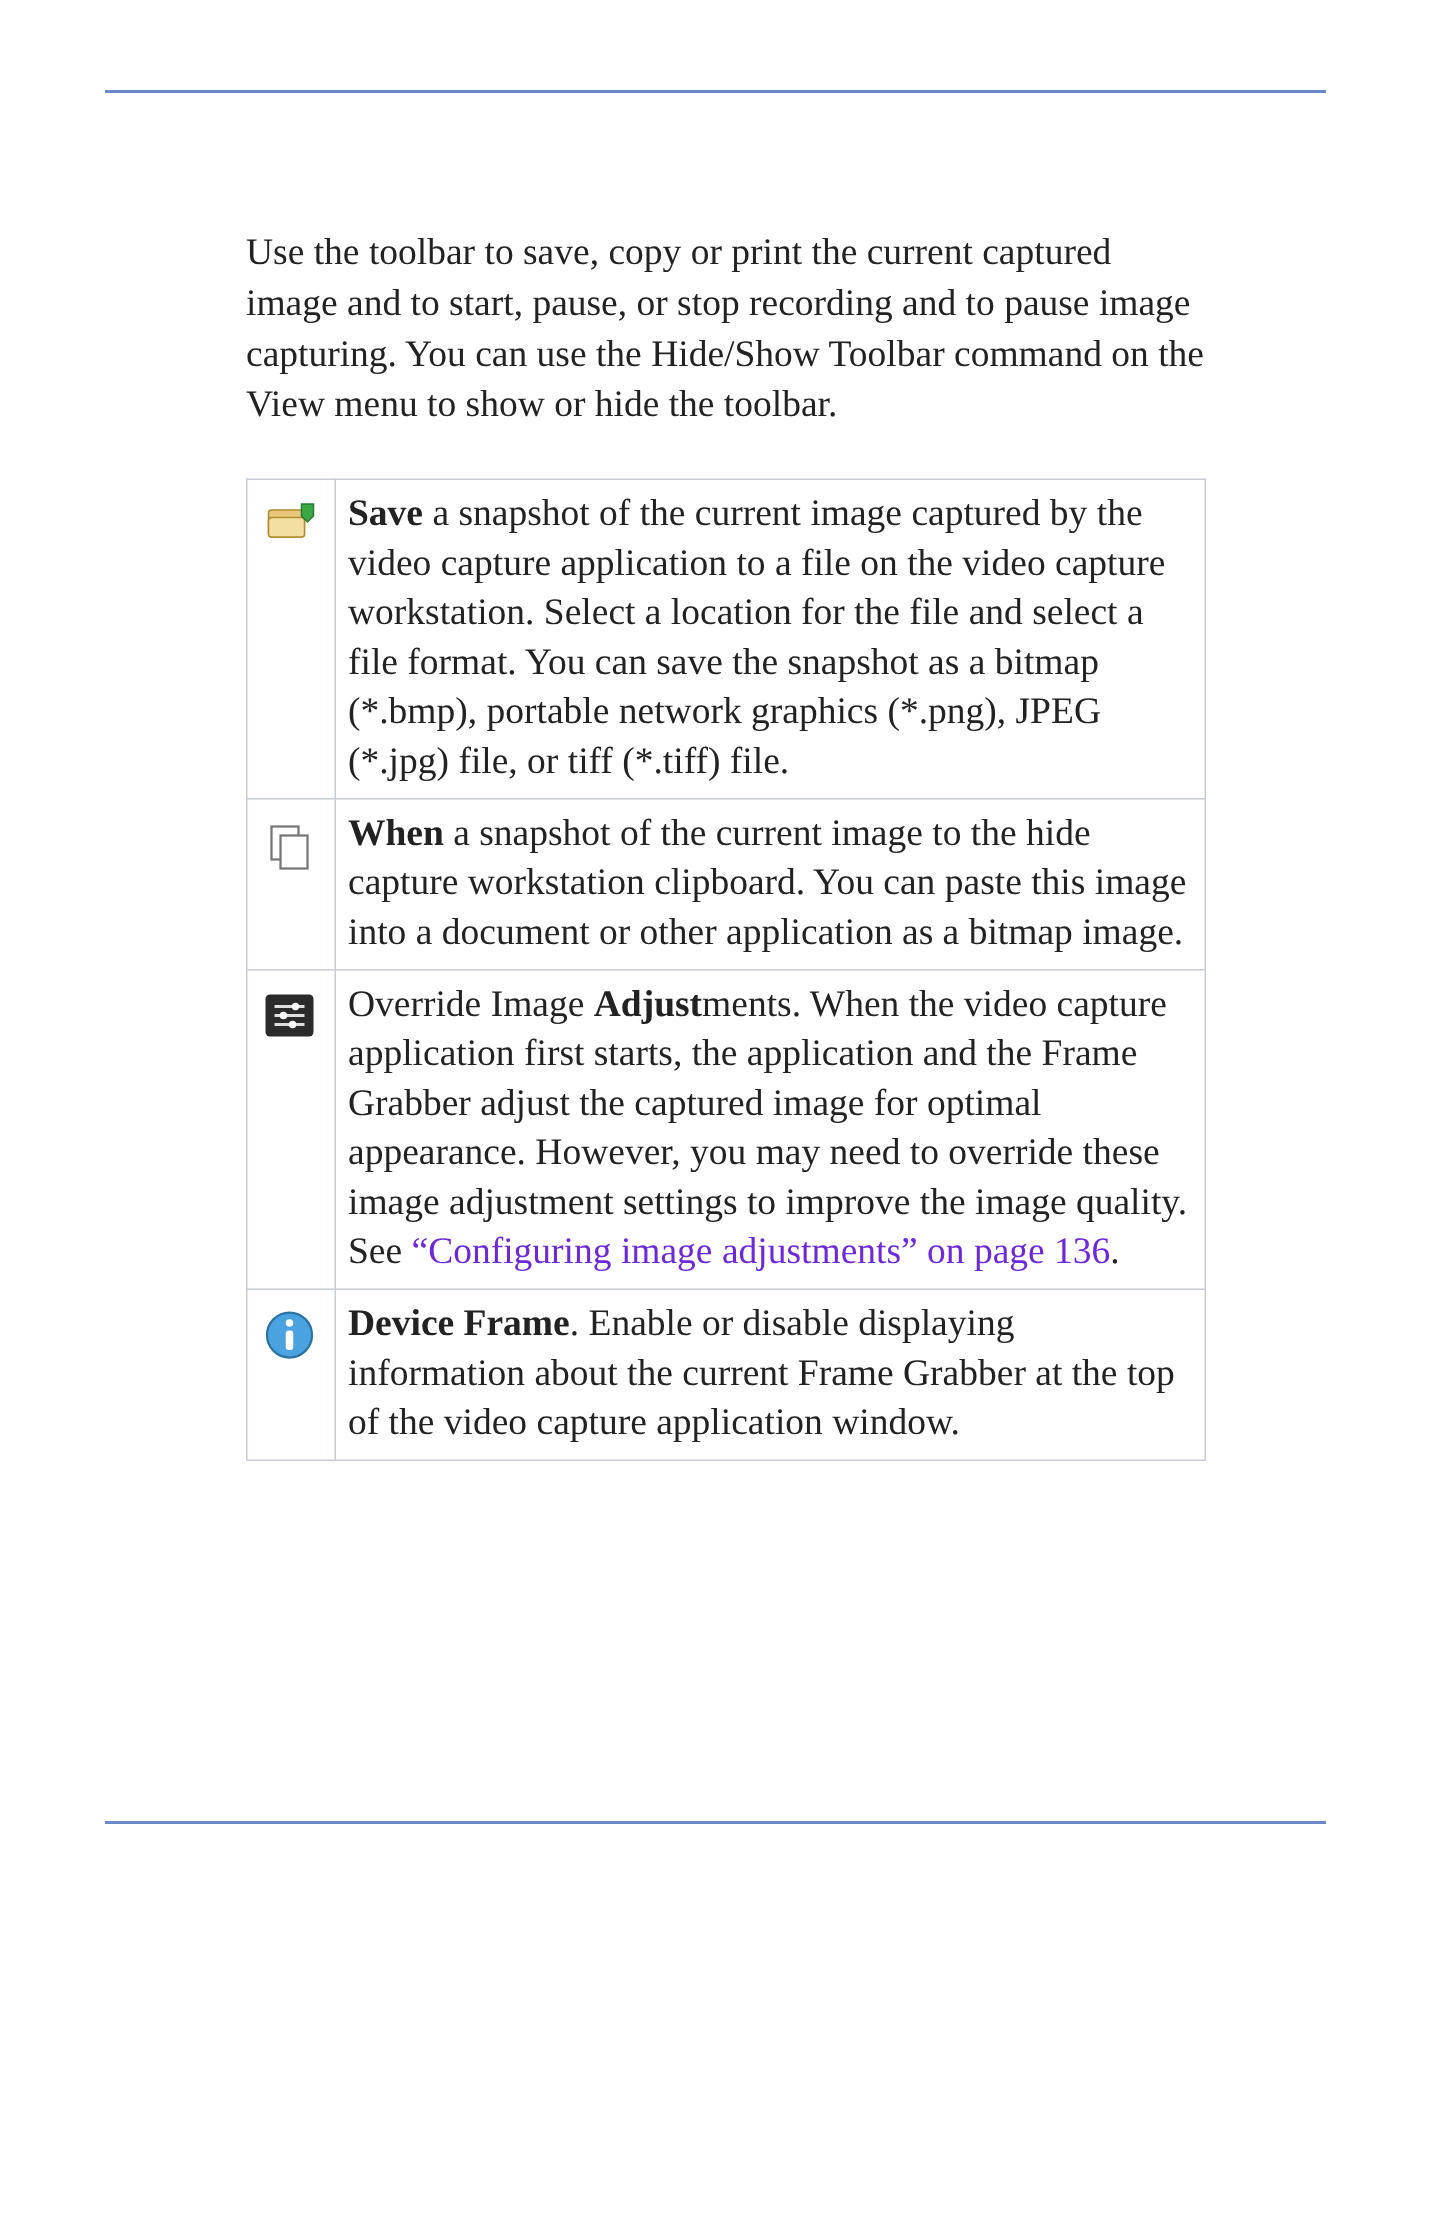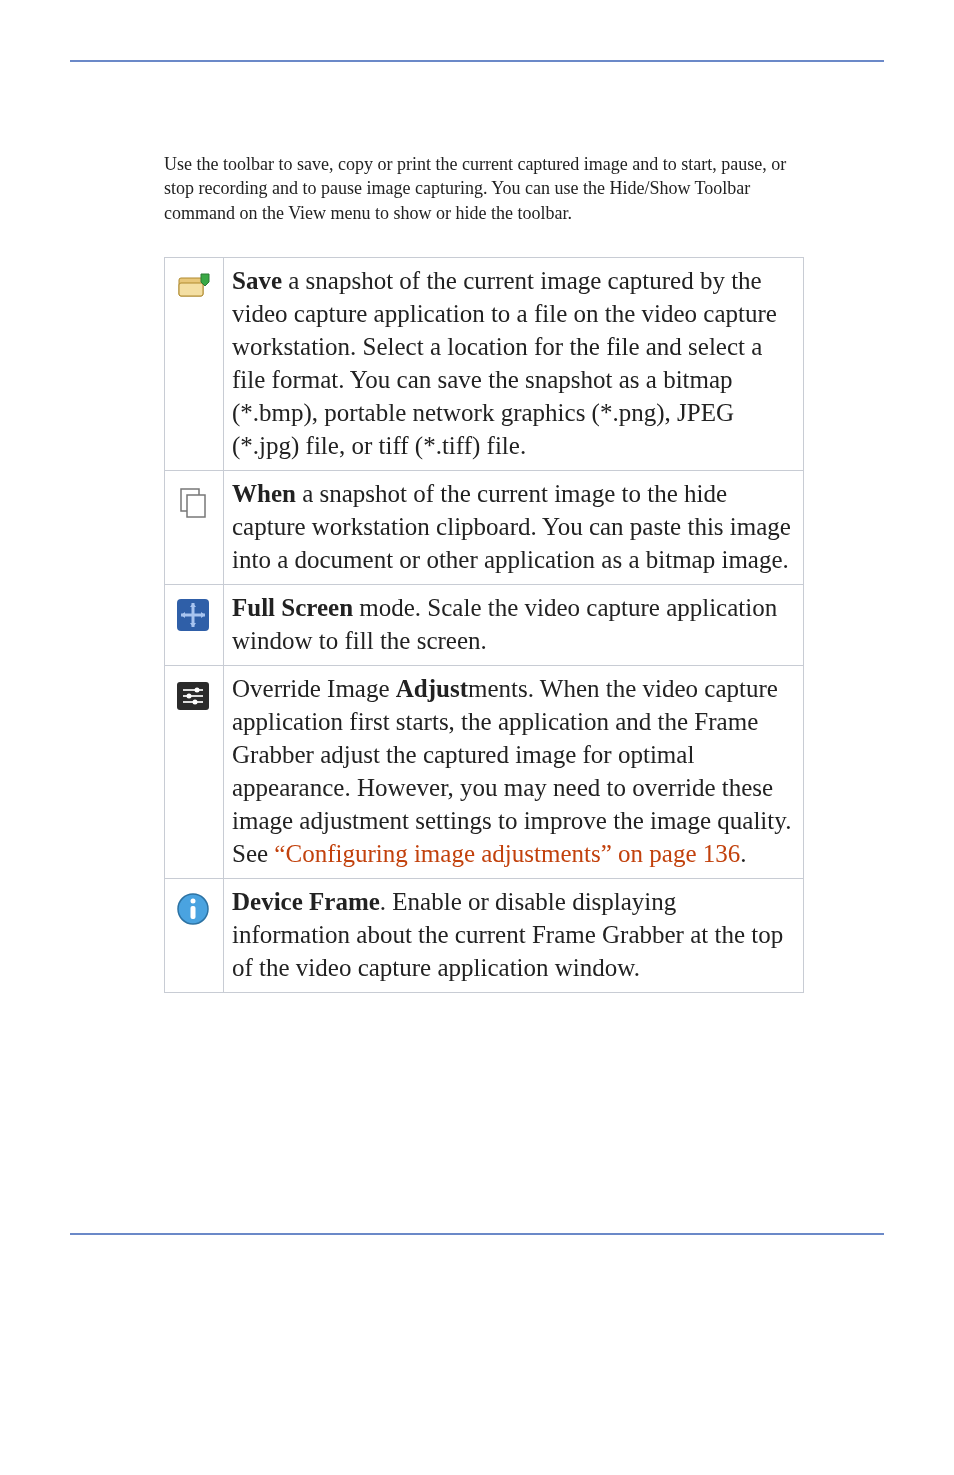--- a/index.html
+++ b/index.html
@@ -18,21 +18,21 @@
     height: 2px;
     background: #6b89c8;
     margin-bottom: 90px;
   }
   .rule-bottom {
     height: 2px;
     background: #6b89c8;
     margin-top: 240px;
   }
   .intro {
-    font-size: 18px;
+    font-size: 25px;
     line-height: 1.35;
     margin: 0 80px 32px 94px;
   }
   table.toolbar {
     border-collapse: collapse;
     margin: 0 80px 0 94px;
     width: calc(100% - 174px);
     border-radius: 26px;
   }
   table.toolbar td {
@@ -45,21 +45,21 @@
   td.icon-cell {
     width: 58px;
     text-align: center;
     padding: 8px 6px;
   }
   .icon {
     display: inline-block;
     margin-top: 4px;
   }
   .link {
-    color: #c2410c;
+    color: #6d28d9;
   }
   .bold { font-weight: bold; }
 
   
   svg.ico { width: 40px; height: 40px; display: block; }
 </style>
 </head>
 <body>
 
 <div class="page">
@@ -93,34 +93,20 @@
               <rect x="14" y="14" width="18" height="22" fill="#ffffff" stroke="#777" stroke-width="1.5"></rect>
             </svg>
           </span>
         </td>
         <td>
           <span class="bold">When</span><span> a snapshot of the current image to the hide capture workstation clipboard. You can paste this image into a document or other application as a bitmap image.</span>
         </td>
       </tr>
 
 
-      <tr>
-        <td class="icon-cell">
-          <span class="icon">
-            <svg class="ico" viewBox="0 0 40 40">
-              <rect x="4" y="4" width="32" height="32" rx="4" fill="#2f5fa8"></rect>
-              <path d="M20 8 v24 M8 20 h24" stroke="#a8c4ef" stroke-width="3"></path>
-              <path d="M20 8 l-3 4 h6 z M20 32 l-3 -4 h6 z M8 20 l4 -3 v6 z M32 20 l-4 -3 v6 z" fill="#a8c4ef"></path>
-            </svg>
-          </span>
-        </td>
-        <td>
-          <span class="bold">Full Screen</span><span> mode. Scale the video capture application window to fill the screen.</span>
-        </td>
-      </tr>
 
       <tr>
         <td class="icon-cell">
           <span class="icon">
             <svg class="ico" viewBox="0 0 40 40">
               <rect x="4" y="6" width="32" height="28" rx="3" fill="#2b2b2b"></rect>
               <line x1="10" y1="14" x2="30" y2="14" stroke="#ddd" stroke-width="2"></line>
               <line x1="10" y1="20" x2="30" y2="20" stroke="#ddd" stroke-width="2"></line>
               <line x1="10" y1="26" x2="30" y2="26" stroke="#ddd" stroke-width="2"></line>
               <circle cx="24" cy="14" r="2.5" fill="#fff"></circle>

